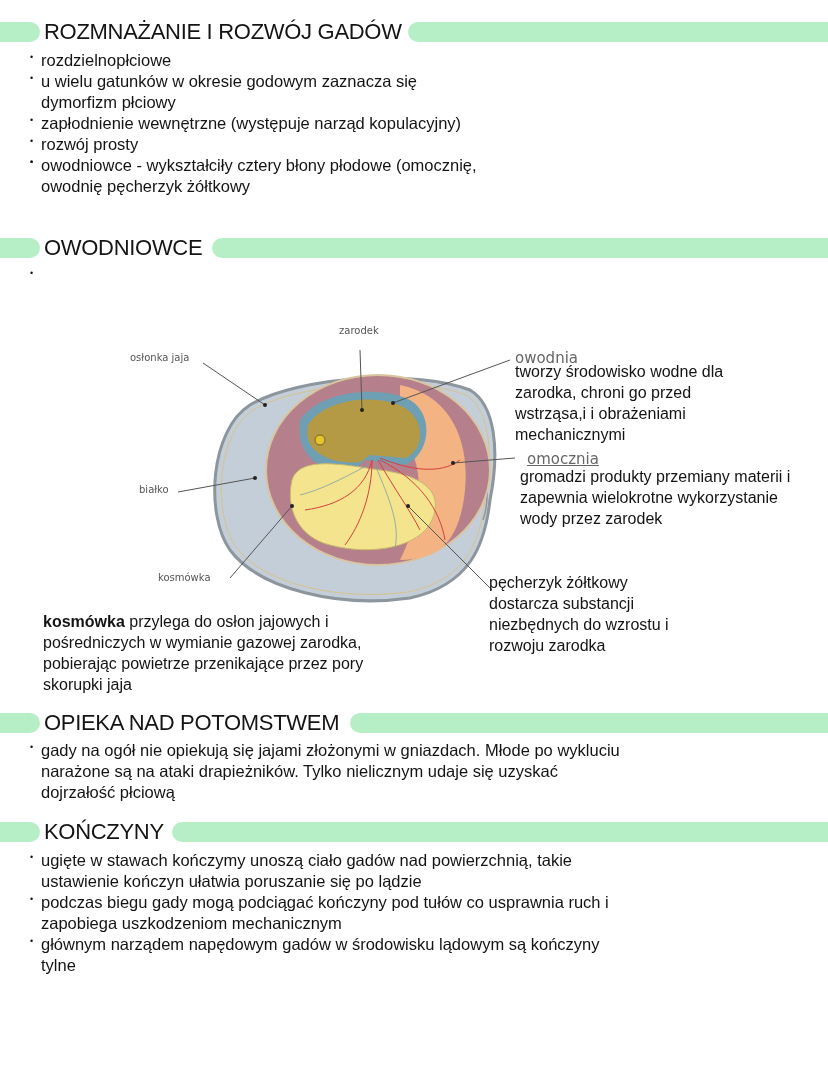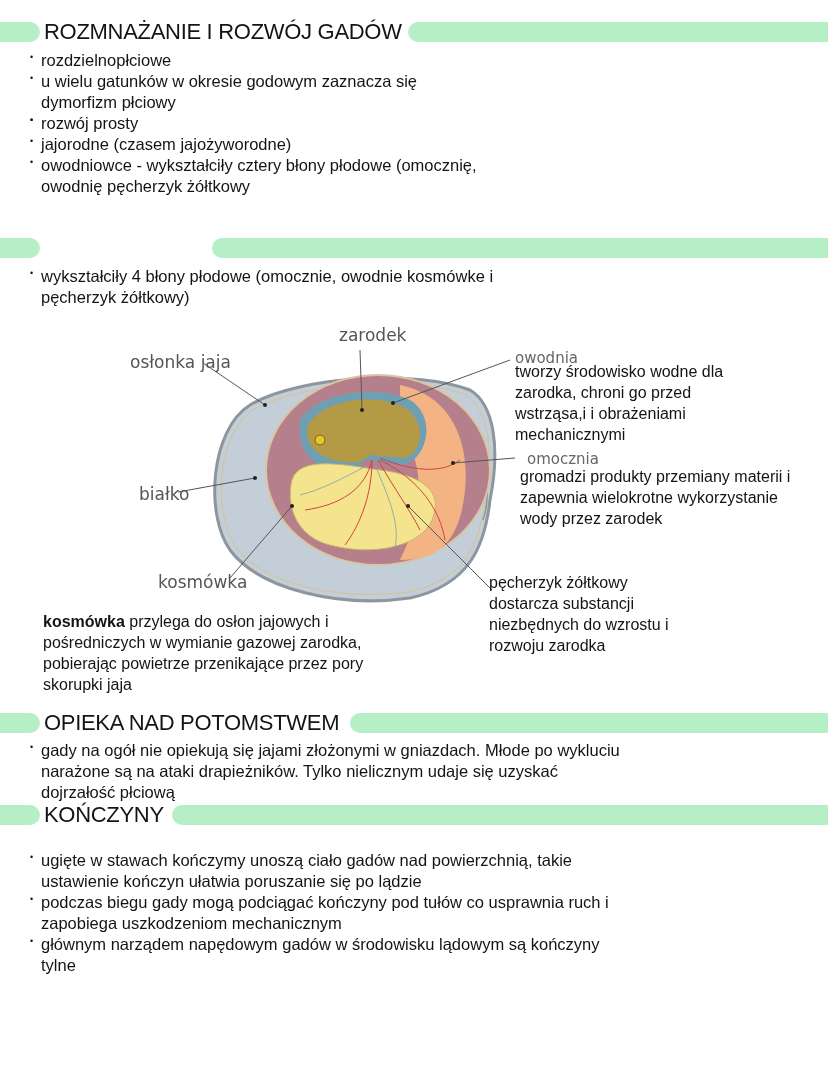--- a/index.html
+++ b/index.html
@@ -10,47 +10,48 @@
                  background:#b6efc5; border-radius:0 11px 11px 0; }
   .hdr .title { position:absolute; left:44px; top:-3px; font-size:22px; line-height:26px;
                 letter-spacing:-0.3px; white-space:nowrap; }
   .hdr .pill-r { position:absolute; top:0; right:0; height:20px; background:#b6efc5;
                  border-radius:11px 0 0 11px; }
   .blist { position:absolute; left:30px; margin:0; padding:0; list-style:none;
            font-size:16.5px; line-height:21px; }
   .blist li { position:relative; padding-left:11px; }
   .blist li .dot { position:absolute; left:0; top:3px; font-size:9px; line-height:9px; }
   .dtxt { position:absolute; font-size:16px; line-height:21px; }
-  .lbl { position:absolute; font-size:17px; color:#555; font-family:"DejaVu Sans", sans-serif; }
+  .lbl { position:absolute; font-size:10px; color:#555; font-family:"DejaVu Sans", sans-serif; }
   .small-lbl { position:absolute; font-size:15px; color:#666; font-family:"DejaVu Sans", sans-serif; }
   svg { position:absolute; left:0; top:0; }
 </style>
 </head>
 <body>
 
 <div class="hdr" style="top:22px;text-align:right;">
   <div class="pill-l"></div>
   <div class="title">ROZMNAŻANIE I ROZWÓJ GADÓW</div>
   <div class="pill-r" style="left:408px;"></div>
 </div>
 <ul class="blist" style="top:50px; width:520px;">
   <li><span class="dot">•</span><span>rozdzielnopłciowe</span></li>
   <li style="width:430px;"><span class="dot">•</span><span>u wielu gatunków w okresie godowym zaznacza się dymorfizm płciowy</span></li>
+  <li><span class="dot">•</span><span>zapłodnienie wewnętrzne (występuje narząd kopulacyjny)</span></li>
+  <li><span class="dot">•</span><span>rozwój prosty</span></li>
   <li><span class="dot">•</span></li>
-  <li><span class="dot">•</span><span>rozwój prosty</span></li>
-  <li><span class="dot">•</span><span>jajorodne (czasem jajożyworodne)</span></li>
   <li style="width:500px;"><span class="dot">•</span><span>owodniowce - wykształciły cztery błony płodowe (omocznię, owodnię pęcherzyk żółtkowy</span></li>
 </ul>
 
 <div class="hdr" style="top:238px;">
   <div class="pill-l"></div>
+  <div class="title">OWODNIOWCE</div>
   <div class="pill-r" style="left:212px;"></div>
 </div>
 <ul class="blist" style="top:266px; width:520px;">
-  <li><span class="dot">•</span><span>wykształciły 4 błony płodowe (omocznie, owodnie kosmówke i pęcherzyk żółtkowy)</span></li>
+  <li><span class="dot">•</span></li>
 </ul>
 
 <svg width="828" height="1071" viewBox="0 0 828 1071">
 
   <path d="M250 405 C300 375 420 370 470 390 C495 405 500 450 490 500 C485 545 470 585 410 598 C340 608 260 590 230 550 C205 515 210 430 250 405 Z" fill="#c4ced8" stroke="#8d959d" stroke-width="3"></path>
   <path d="M253 410 C302 381 420 376 466 395 C489 409 494 452 485 500 C480 542 466 580 408 592 C340 601 264 585 236 547 C212 513 217 433 253 410 Z" fill="none" stroke="#d6c38f" stroke-width="1"></path>
 
   <path d="M478 455 C488 470 490 500 483 520" fill="none" stroke="#8d959d" stroke-width="1.5"></path>
 
   <ellipse cx="378" cy="470" rx="112" ry="95" fill="#b5808b" stroke="#d9c5a0" stroke-width="2"></ellipse>
@@ -95,36 +96,36 @@
     <circle cx="408" cy="506" r="2"></circle>
   </g>
 </svg>
 
 <div class="lbl" style="left:339px; top:325px;">zarodek</div>
 <div class="lbl" style="left:130px; top:352px;">osłonka jaja</div>
 <div class="lbl" style="left:139px; top:484px;text-align:center;">białko</div>
 <div class="lbl" style="left:158px; top:572px;">kosmówka</div>
 <div class="small-lbl" style="left:515px; top:349px;">owodnia</div>
 <div class="dtxt" style="left:515px; top:361px; width:250px;">tworzy środowisko wodne dla zarodka, chroni go przed wstrząsa,i i obrażeniami mechanicznymi</div>
-<div class="small-lbl" style="left:527px; top:450px;">omocznia</div>
+<div class="small-lbl" style="left:527px; top:450px;text-decoration:underline;">omocznia</div>
 <div class="dtxt" style="left:520px; top:466px; width:290px;">gromadzi produkty przemiany materii i zapewnia wielokrotne wykorzystanie wody przez zarodek</div>
 <div class="dtxt" style="left:489px; top:572px;">pęcherzyk żółtkowy</div>
 <div class="dtxt" style="left:489px; top:593px; width:215px;">dostarcza substancji niezbędnych do wzrostu i rozwoju zarodka</div>
 <div class="dtxt" style="left:43px; top:611px; width:330px;"><b>kosmówka</b><span> przylega do osłon jajowych i pośredniczych w wymianie gazowej zarodka, pobierając powietrze przenikające przez pory skorupki jaja</span></div>
 
 <div class="hdr" style="top:713px;">
   <div class="pill-l"></div>
   <div class="title">OPIEKA NAD POTOMSTWEM</div>
   <div class="pill-r" style="left:350px;"></div>
 </div>
 <ul class="blist" style="top:740px; width:600px;">
   <li><span class="dot">•</span><span>gady na ogół nie opiekują się jajami złożonymi w gniazdach. Młode po wykluciu narażone są na ataki drapieżników. Tylko nielicznym udaje się uzyskać dojrzałość płciową</span></li>
 </ul>
 
-<div class="hdr" style="top:805px;">
+<div class="hdr" style="top:822px;">
   <div class="pill-l"></div>
   <div class="title">KOŃCZYNY</div>
   <div class="pill-r" style="left:172px;"></div>
 </div>
 <ul class="blist" style="top:850px; width:610px;">
   <li><span class="dot">•</span><span>ugięte w stawach kończymy unoszą ciało gadów nad powierzchnią, takie ustawienie kończyn ułatwia poruszanie się po lądzie</span></li>
   <li><span class="dot">•</span><span>podczas biegu gady mogą podciągać kończyny pod tułów co usprawnia ruch i zapobiega uszkodzeniom mechanicznym</span></li>
   <li style="width:560px;"><span class="dot">•</span><span>głównym narządem napędowym gadów w środowisku lądowym są kończyny tylne</span></li>
 </ul>
 

